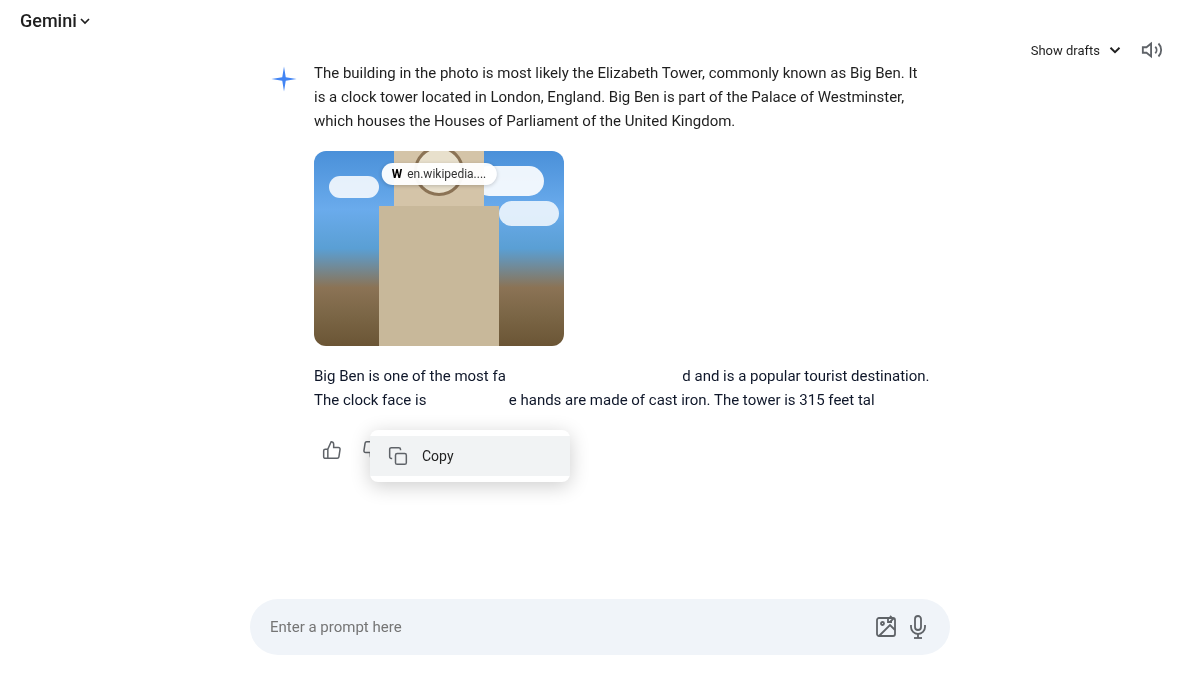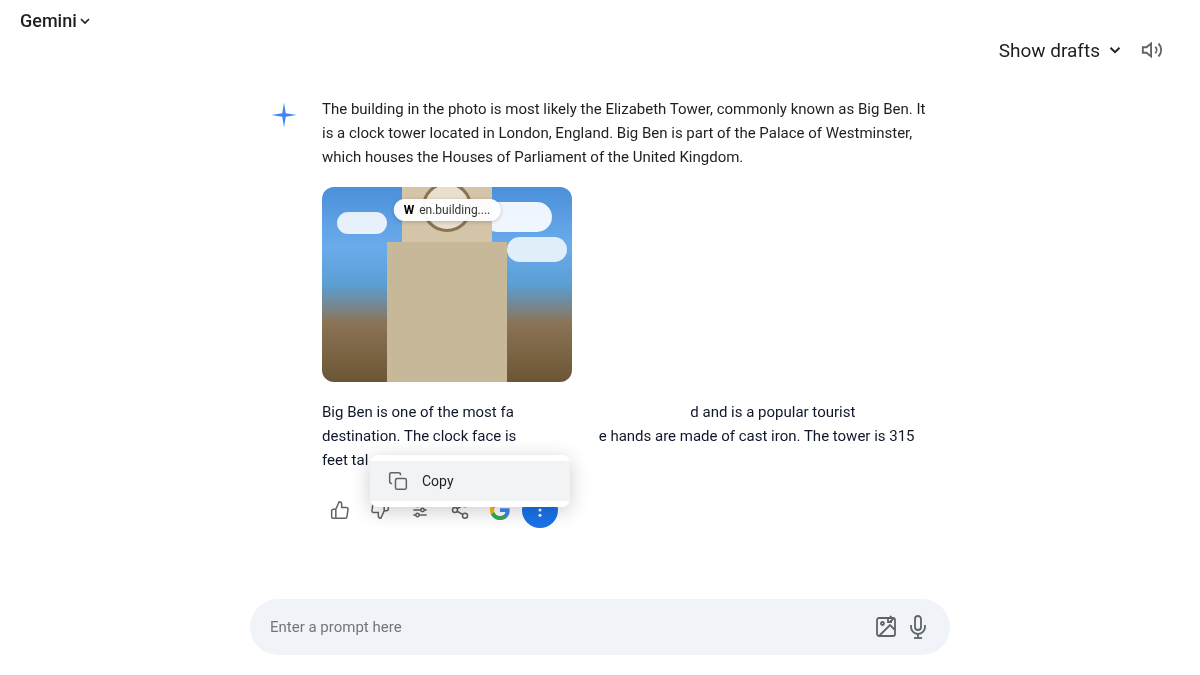--- a/index.html
+++ b/index.html
@@ -44,21 +44,21 @@
       align-items: center;
       gap: 10px;
     }
     .show-drafts-btn {
       display: flex;
       align-items: center;
       gap: 6px;
       background: none;
       border: none;
       cursor: pointer;
-      font-size: 19px;
+      font-size: 13px;
       color: #1f1f1f;
       font-family: inherit;
     }
     .speaker-btn {
       background: none;
       border: none;
       cursor: pointer;
       display: flex;
       align-items: center;
       justify-content: center;
@@ -71,23 +71,22 @@
     .main-content {
       padding: 20px 0;
       max-width: 700px;
       margin: 0 auto;
       position: relative;
     }
 
     
     .response-block {
       display: flex;
-      gap: 24px;
+      gap: 16px;
       padding: 0 20px;
-      margin-top: 36px;
     }
     .gemini-star {
       flex-shrink: 0;
       margin-top: 4px;
     }
     .response-text-area {
       flex: 1;
     }
     .response-text {
       font-size: 15px;
@@ -247,21 +246,20 @@
     .context-menu {
       position: absolute;
       top: 430px;
       left: 370px;
       background: #fff;
       border-radius: 8px;
       box-shadow: 0 4px 20px rgba(0,0,0,0.2);
       padding: 6px 0;
       min-width: 200px;
       z-index: 100;
-      margin-top: 25px;
     }
     .context-menu-item {
       display: flex;
       align-items: center;
       gap: 14px;
       padding: 10px 18px;
       font-size: 14px;
       color: #1f1f1f;
       cursor: pointer;
     }
@@ -355,21 +353,21 @@
           <div class="cloud2"></div>
           <div class="cloud3"></div>
 
           <div class="tower-base"></div>
           <div class="tower-mid"></div>
           <div class="clock-face"></div>
         </div>
 
         <div class="wiki-chip">
           <span class="wiki-w">W</span>
-          <span>en.building....</span>
+          <span>en.wikipedia....</span>
         </div>
       </div>
 
       <p class="response-text-truncated">
         Big Ben is one of the most fa<span style="visibility:hidden;">mous landmarks in Englan</span>d and is a popular tourist destination. The clock face is<span style="visibility:hidden;"> large and th</span>e hands are made of cast iron. The tower is 315 feet tal
       </p>
 
       <div class="action-buttons">
         <button class="action-btn" title="Like">
           <svg width="20" height="20" viewBox="0 0 24 24" fill="none" stroke="#5f6368" stroke-width="1.8">

